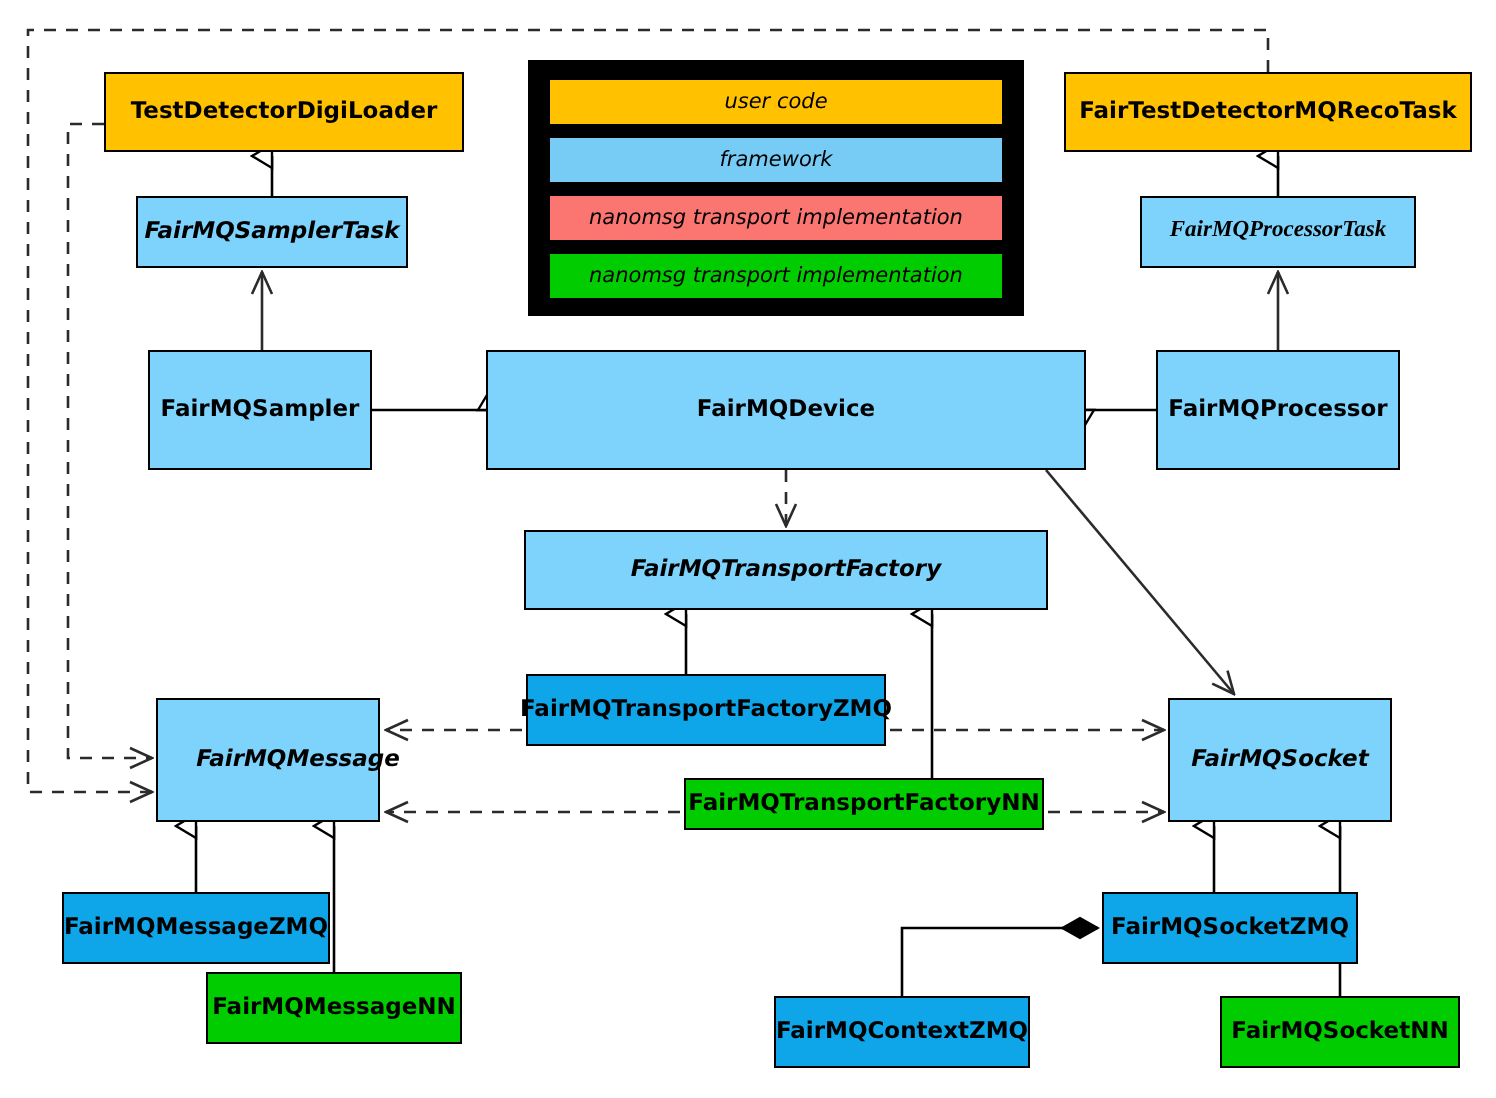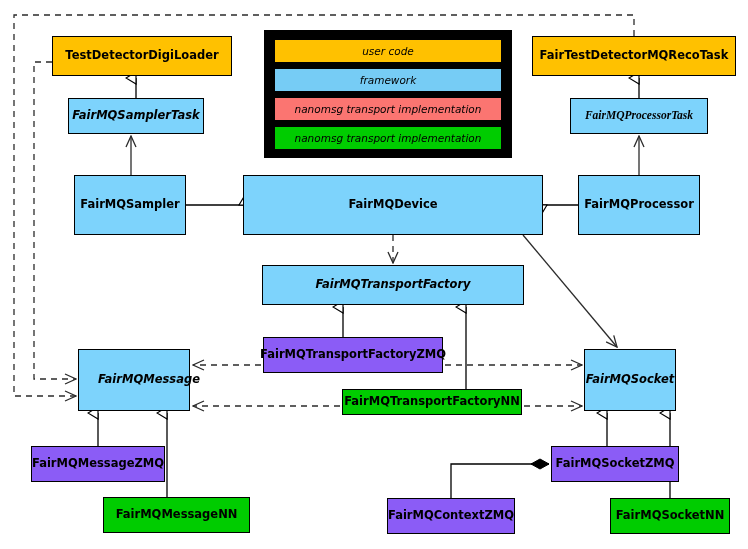--- a/index.html
+++ b/index.html
@@ -5,21 +5,21 @@
   html,body{margin:0;padding:0;background:#ffffff;}
   body{font-family:"DejaVu Sans","Liberation Sans",sans-serif;}
   #canvas{position:relative;width:748px;height:549px;background:#ffffff;overflow:hidden;}
   svg#wires{position:absolute;left:0;top:0;width:748px;height:549px;pointer-events:none;}
   .node{position:absolute;box-sizing:border-box;border:1.4px solid #000;
         display:flex;align-items:center;justify-content:center;text-align:left;
         font-size:11.5px;font-weight:bold;color:#000;line-height:1.15;padding:2px 4px;z-index:3;}
   .node.ital{font-style:italic;}
   .c-user{background:#ffc100;}
   .c-frame{background:#7dd3fc;}
-  .c-zmq{background:#8b5cf6;}
+  .c-zmq{background:#0ea5e9;}
   .c-nn{background:#00cc00;}
   #legend{position:absolute;left:264px;top:30px;width:246px;height:126px;
           background:#000000;border:1.6px solid #000;z-index:4;font-style:italic;}
   .lrow{position:absolute;left:10px;width:226px;height:22px;display:flex;
         align-items:center;justify-content:center;font-size:10.5px;color:#000;
         font-weight:normal;}
   .lr0{top:9px;background:#ffc100;}
   .lr1{top:38px;background:#76ccf5;}
   .lr2{top:67px;background:#fb7571;}
   .lr3{top:96px;background:#00cc00;}
@@ -110,25 +110,25 @@
   <div class="node c-frame" style="left:578px;top:175px;width:122px;height:60px;">FairMQProcessor</div>
 
   <div class="node c-frame ital" style="left:262px;top:265px;width:262px;height:40px;">FairMQTransportFactory</div>
 
   <div class="node c-zmq" style="left:263px;top:337px;width:180px;height:36px;">FairMQTransportFactoryZMQ</div>
 
   <div class="node c-nn" style="left:342px;top:389px;width:180px;height:26px;">FairMQTransportFactoryNN</div>
 
   <div class="node c-frame ital" style="left:78px;top:349px;width:112px;height:62px;padding-left:34px;">FairMQMessage</div>
 
-  <div class="node c-frame ital" style="left:584px;top:349px;width:92px;height:62px;">FairMQSocket</div>
+  <div class="node c-frame ital" style="left:584px;top:349px;width:112px;height:62px;">FairMQSocket</div>
 
   <div class="node c-zmq" style="left:31px;top:446px;width:134px;height:36px;">FairMQMessageZMQ</div>
 
-  <div class="node c-nn" style="left:103px;top:497px;width:147px;height:36px;">FairMQMessageNN</div>
+  <div class="node c-nn" style="left:103px;top:486px;width:128px;height:36px;">FairMQMessageNN</div>
 
   <div class="node c-zmq" style="left:551px;top:446px;width:128px;height:36px;">FairMQSocketZMQ</div>
 
   <div class="node c-nn" style="left:610px;top:498px;width:120px;height:36px;">FairMQSocketNN</div>
 
   <div class="node c-zmq" style="left:387px;top:498px;width:128px;height:36px;">FairMQContextZMQ</div>
 
 </div>
 
 </body></html>

